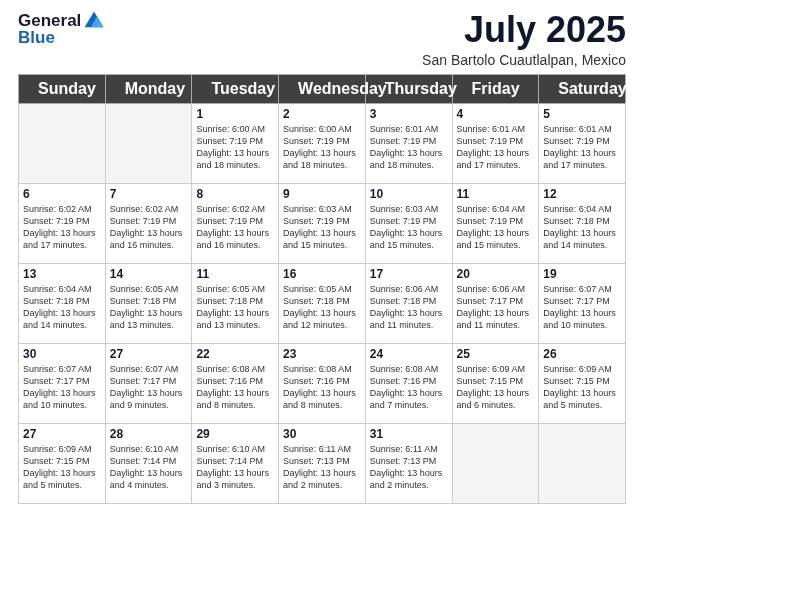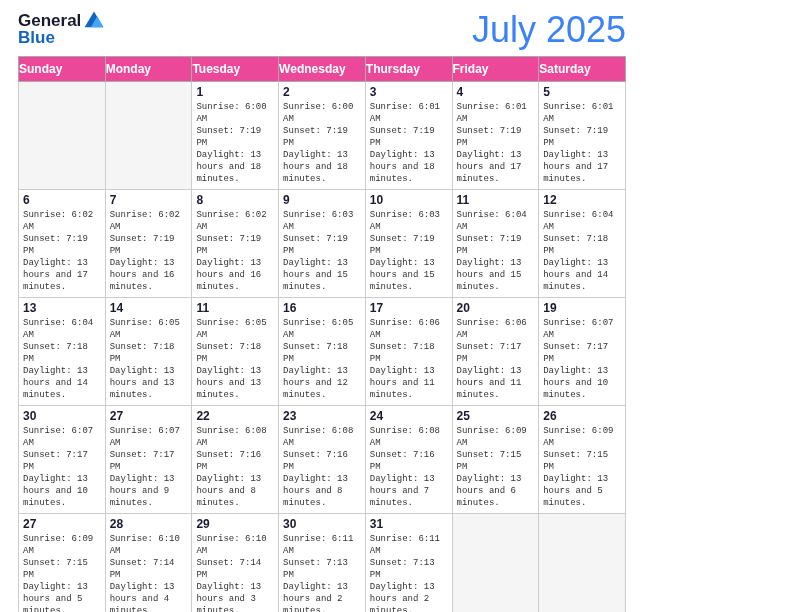--- a/index.html
+++ b/index.html
@@ -26,40 +26,40 @@
       width: 22px;
       height: 22px;
       margin-left: 2px;
       margin-bottom: 0px;
     }
     .title-block {
       text-align: right;
     }
     .month-year {
       font-size: 36px;
-      font-weight: normal;
-      color: #3b82f6;
+      font-weight: bold;
+      color: #0f172a;
       line-height: 1.1;
     }
     .location {
       font-size: 14px;
       color: #333;
       margin-top: 2px;
     }
     .calendar {
       width: 100%;
       border-collapse: collapse;
       table-layout: fixed;
     }
     .calendar th {
-      background: #ec4899;
+      background: #404040;
       color: #fff;
-      font-size: 12px;
+      font-size: 16px;
       font-weight: bold;
-      padding: 5px 0;
+      padding: 5px 19px;
       text-align: left;
       border: 1px solid #aaa;
     }
     .calendar td {
       border: 1px solid #ccc;
       vertical-align: top;
       padding: 3px 4px;
       font-size: 9.5px;
       color: #222;
       height: 80px;
@@ -71,21 +71,20 @@
     .day-number {
       font-size: 12px;
       font-weight: bold;
       color: #1a1a2e;
       margin-bottom: 2px;
     }
     .day-info {
       font-size: 9px;
       color: #333;
       line-height: 1.35;
-      font-family: Liberation Mono, monospace;
     }
     .logo-wrapper {
       display: flex;
       flex-direction: column;
       align-items: flex-start;
     }
     .logo-line1 {
       display: flex;
       align-items: center;
     }
@@ -100,20 +99,21 @@
         <span style="font-size:17px;font-weight:bold;color:#1a1a2e;">General</span>
         <svg class="logo-icon" viewBox="0 0 28 28">
           <polygon points="14,2 26,22 2,22" fill="#1565c0"></polygon>
           <polygon points="18,8 26,22 10,22" fill="#42a5f5"></polygon>
         </svg>
       </div>
       <span style="font-size:17px;font-weight:bold;color:#1565c0;margin-top:-4px;">Blue</span>
     </div>
     <div class="title-block">
       <div class="month-year">July 2025</div>
+      <div class="location">San Bartolo Cuautlalpan, Mexico</div>
     </div>
   </div>
 
   <table class="calendar">
     <thead>
       <tr>
         <th>Sunday</th>
         <th>Monday</th>
         <th>Tuesday</th>
         <th>Wednesday</th>

